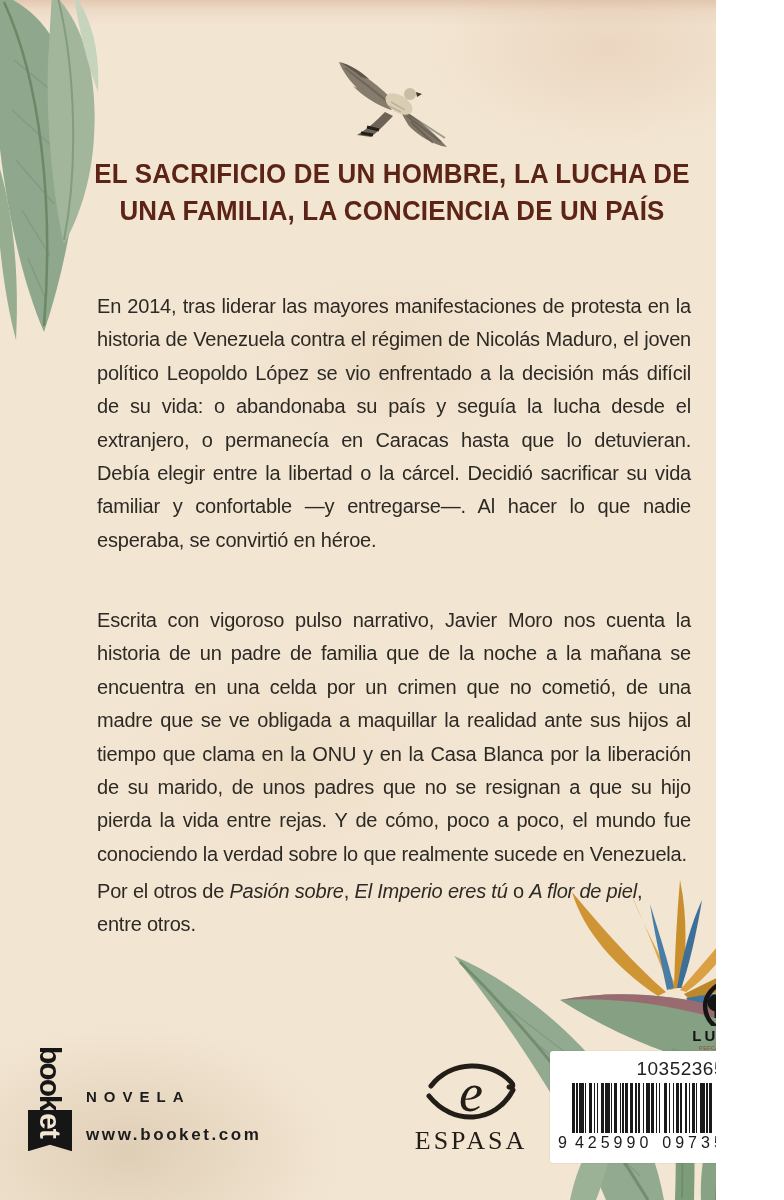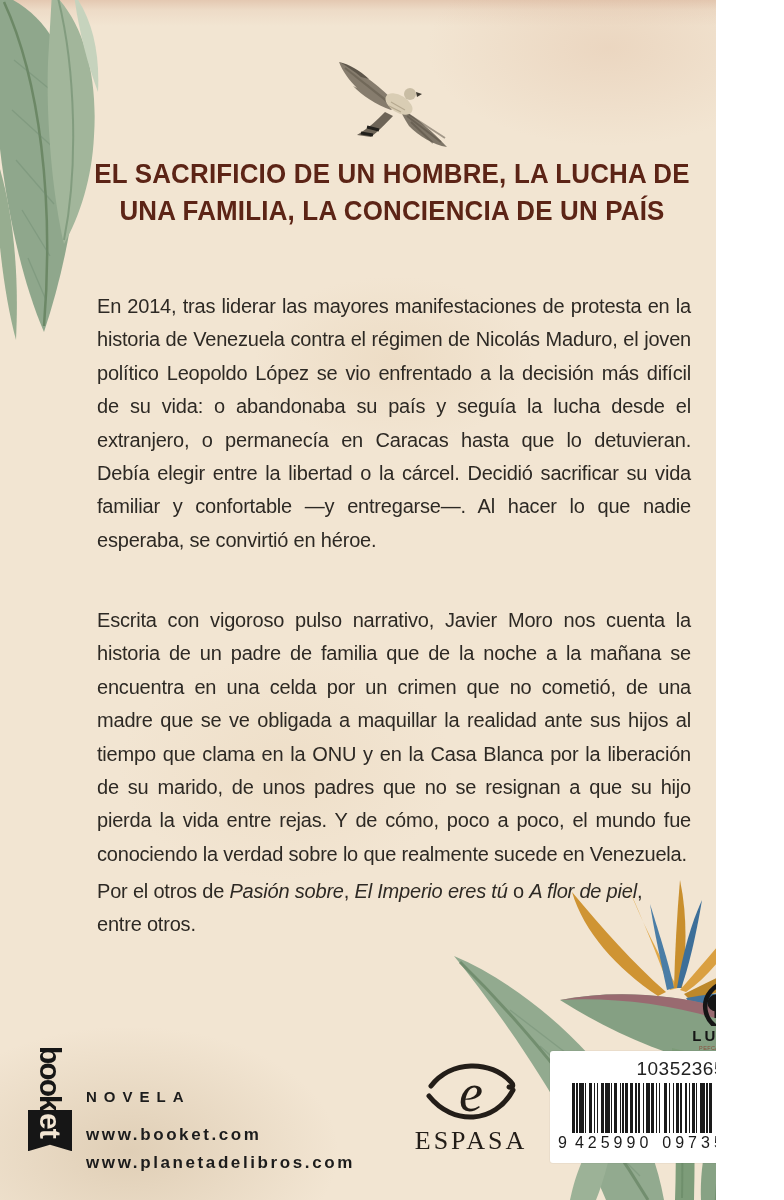--- a/index.html
+++ b/index.html
@@ -230,16 +230,15 @@
   </div>
 
   <div class="abs booket">
     <div class="booket-word">book</div>
     <div class="booket-mark">et</div>
   </div>
 
   <div class="abs genre">NOVELA</div>
   <div class="abs urls">
     <div>www.booket.com</div>
-    <div>www.planetadelibros.com</div>
   </div>
 
 </div>
 
 </body></html>

